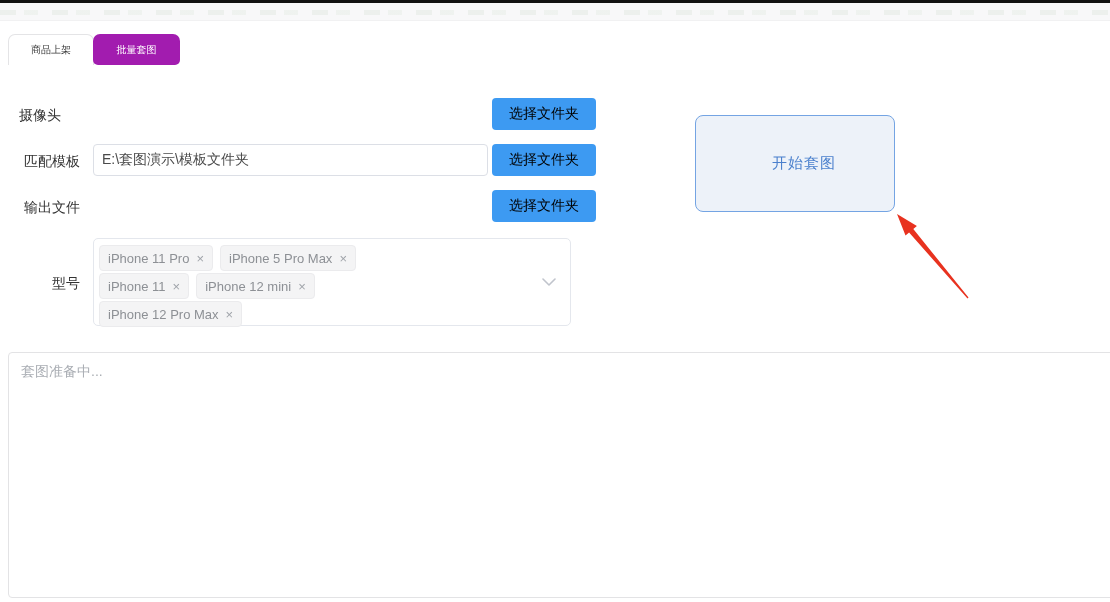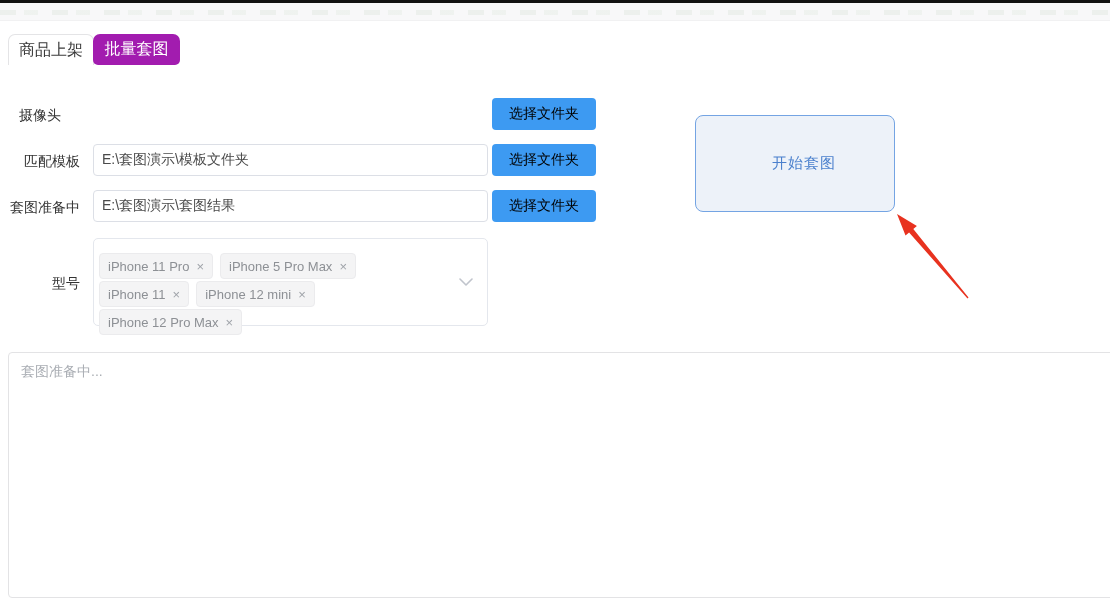--- a/index.html
+++ b/index.html
@@ -10,43 +10,43 @@
   
   .top-black{position:absolute;left:0;top:0;width:1110px;height:3px;background:#121212;}
   .top-strip{position:absolute;left:0;top:3px;width:1110px;height:17px;background:#f8f8f9;border-bottom:1px solid #f1f1f2;}
   .top-strip::after{
     content:"";position:absolute;left:0;top:7px;height:5px;width:100%;
     background:repeating-linear-gradient(90deg,#eaeeea 0 16px,transparent 16px 24px,#edf1ed 24px 38px,transparent 38px 52px);
     opacity:.8;
   }
   
   .tabs{position:absolute;left:8px;top:34px;display:flex;align-items:stretch;height:31px;}
-  .tab{display:flex;align-items:center;justify-content:center;font-size:16px;cursor:pointer;box-sizing:border-box;}
+  .tab{display:flex;align-items:center;justify-content:center;font-size:10px;cursor:pointer;box-sizing:border-box;}
   .tab.inactive{
     width:86px;background:#fff;color:#3a3a3a;border:1px solid #e4e4e6;border-bottom:none;
     border-radius:7px 7px 0 0;
   }
   .tab.active{
     width:87px;background:#a21caf;color:#fff;border-radius:7px 7px 5px 5px;margin-left:-1px;
   }
   .flabel{
     position:absolute;left:0;width:80px;text-align:right;font-size:14px;color:#333;
   }
   .path-input{
     position:absolute;left:93px;width:377px;height:30px;border:1px solid #dcdfe6;border-radius:4px;
     font-family:inherit;font-size:14px;color:#4a4a4a;padding:0 8px;outline:none;background:#fff;
   }
   .choose-btn{
     position:absolute;left:492px;width:104px;height:32px;background:#3d9af2;color:#000000;border:none;
     border-radius:4px;font-size:14px;font-family:inherit;cursor:pointer;
   }
   
   .select-box{
-    position:absolute;left:93px;top:238px;width:395px;height:88px;box-sizing:border-box;
-    border:1px solid #e4e7ed;border-radius:5px;background:#fff;padding:12px 40px 4px 5px;
+    position:absolute;left:93px;top:238px;width:478px;height:88px;box-sizing:border-box;
+    border:1px solid #e4e7ed;border-radius:5px;background:#fff;padding:4px 40px 4px 5px;
   }
   .tag-row{display:flex;margin:2px 0;}
   .tag{
     display:inline-flex;align-items:center;height:24px;background:#f4f4f5;border:1px solid #ebebed;
     border-radius:4px;color:#8d9095;font-size:13px;padding:0 8px;margin-right:7px;white-space:nowrap;
   }
   .tag .x{
     margin-left:7px;color:#9fa3a9;font-size:13px;cursor:pointer;line-height:1;
   }
   .chevron{position:absolute;right:14px;top:38px;width:14px;height:10px;}
@@ -79,22 +79,21 @@
     <div class="tab active">批量套图</div>
   </div>
 
   <div class="flabel" style="top:107px;text-align:center;">摄像头</div>
   <button class="choose-btn" style="top:98px;">选择文件夹</button>
 
   <div class="flabel" style="top:153px;">匹配模板</div>
   <input class="path-input" style="top: 144px;" type="text" value="E:\套图演示\模板文件夹">
   <button class="choose-btn" style="top:144px;">选择文件夹</button>
 
-  <div class="flabel" style="top:199px;">套图准备中</div>
-  <input class="path-input" style="top: 190px;" type="text" value="E:\套图演示\套图结果">
+  <div class="flabel" style="top:199px;">输出文件</div>
   <button class="choose-btn" style="top:190px;">选择文件夹</button>
 
   <div class="flabel" style="top:275px;">型号</div>
   <div class="select-box">
     <div class="tag-row">
       <span class="tag">
         <span>iPhone 11 Pro</span>
         <span class="x">×</span>
       </span>
       <span class="tag">

